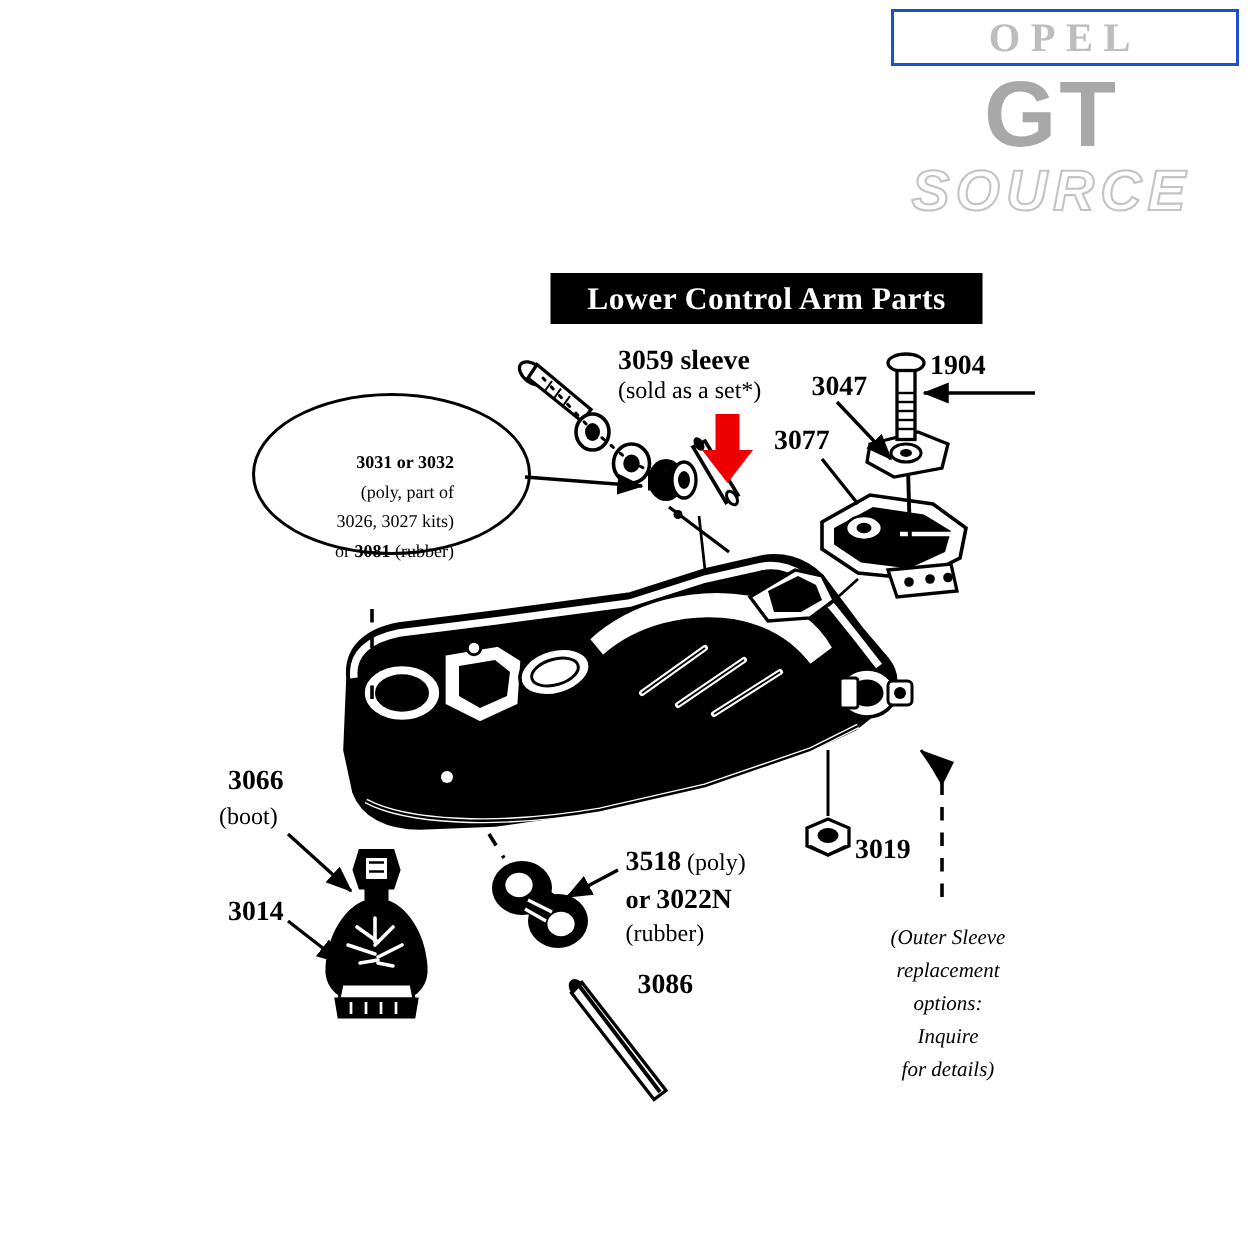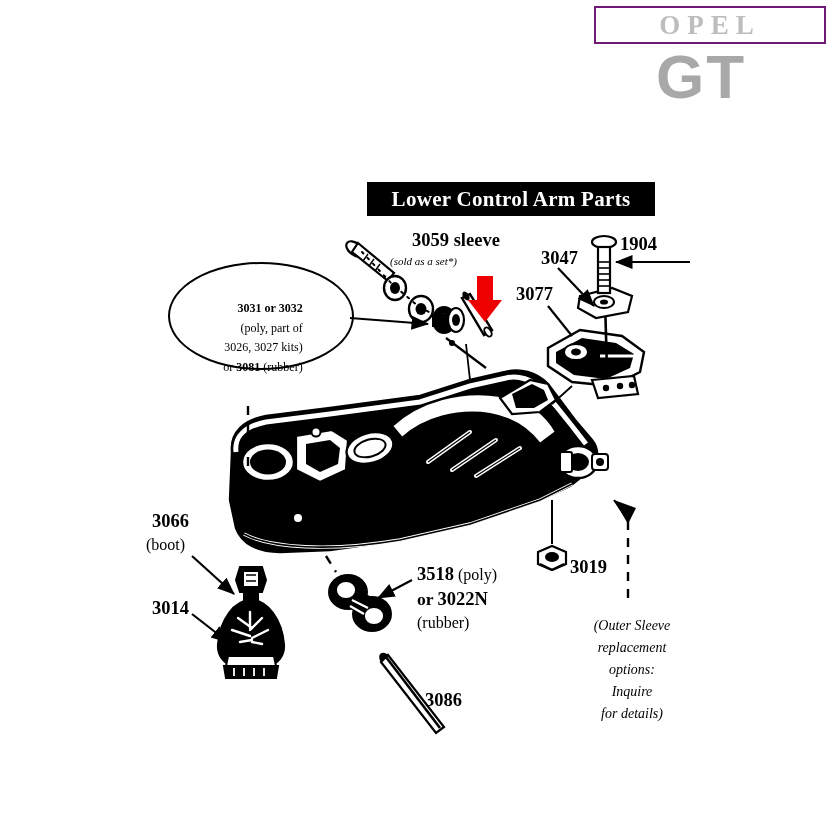--- a/index.html
+++ b/index.html
@@ -5,21 +5,21 @@
   html,body{margin:0;padding:0;background:#ffffff;}
   body{width:840px;height:840px;overflow:hidden;
        font-family:"Liberation Serif", serif;color:#000;}
   #stage{position:relative;width:840px;height:840px;background:#fff;}
 
   .abs{position:absolute;}
 
   
   #watermark{top:6px;right:14px;width:250px;text-align:center;
              user-select:none;}
-  #wm-opel{border:2px solid #701a75;height:34px;line-height:34px;
+  #wm-opel{border:2px solid #1d4ed8;height:34px;line-height:34px;
            font-family:"Liberation Serif",serif;font-size:27px;
            font-weight:bold;letter-spacing:7px;color:#bdbdbd;
            box-shadow:inset 0 0 0 2px #fff;margin-left:18px;}
   #wm-gt{font-family:"Liberation Sans",sans-serif;font-weight:bold;
          font-size:62px;line-height:62px;color:#a8a8a8;letter-spacing:2px;
          margin-top:2px;}
   #wm-source{font-family:"Liberation Sans",sans-serif;font-style:italic;
              font-weight:bold;font-size:38px;line-height:40px;
              color:#ffffff;letter-spacing:4px;
              -webkit-text-stroke:1.4px #c4c4c4;}
@@ -47,60 +47,61 @@
       pointer-events:none;}
 </style>
 </head>
 <body>
 
 <div id="stage">
 
   <div class="abs" id="watermark">
     <div id="wm-opel">OPEL</div>
     <div id="wm-gt">GT</div>
+    <div id="wm-source">SOURCE</div>
   </div>
 
   <div class="abs" id="banner">
     <span>Lower Control Arm Parts</span>
   </div>
 
   <div class="abs" id="oval">
     <div class="inner">
       <div><b>3031 or 3032</b></div>
       <div>(poly, part of</div>
       <div>3026, 3027 kits)</div>
       <div>
         <span>or </span><b>3081</b><span> (rubber)</span>
       </div>
     </div>
   </div>
 
   <div class="abs lbl" style="left:412px;top:230px;">
     <b class="num">3059 sleeve</b>
   </div>
-  <div class="abs lbl" style="left:390px;top:251px;font-size:11px;font-style:italic;">(sold as a set*)</div>
+  <div class="abs lbl" style="left:412px;top:251px;font-size:16px;">(sold as a set*)</div>
 
   <div class="abs lbl num" style="left:541px;top:248px;">3047</div>
   <div class="abs lbl num" style="left:620px;top:234px;">1904</div>
   <div class="abs lbl num" style="left:516px;top:284px;">3077</div>
 
   <div class="abs lbl num" style="left:152px;top:511px;">3066</div>
   <div class="abs lbl" style="left:146px;top:535px;font-size:16px;">(boot)</div>
   <div class="abs lbl num" style="left:152px;top:598px;">3014</div>
 
   <div class="abs lbl" style="left:417px;top:564px;">
     <b class="num">3518</b><span style="font-size:16px;"> </span><span style="font-size:16px;">(poly)</span>
   </div>
   <div class="abs lbl" style="left:417px;top:589px;">
     <b>or </b><b class="num">3022N</b>
   </div>
   <div class="abs lbl" style="left:417px;top:613px;font-size:16px;">(rubber)</div>
 
   <div class="abs lbl num" style="left:570px;top:557px;">3019</div>
-  <div class="abs lbl num" style="left:425px;top:690px;">3086</div>
+  <div class="abs lbl num" style="left:425px;top:647px;">3086</div>
 
   <div class="abs italicnote" style="left:558px;top:615px;width:148px;">
     <div>(Outer Sleeve</div>
     <div>replacement</div>
     <div>options:</div>
     <div>Inquire</div>
     <div>for details)</div>
   </div>
 
   <svg viewBox="0 0 840 840">

